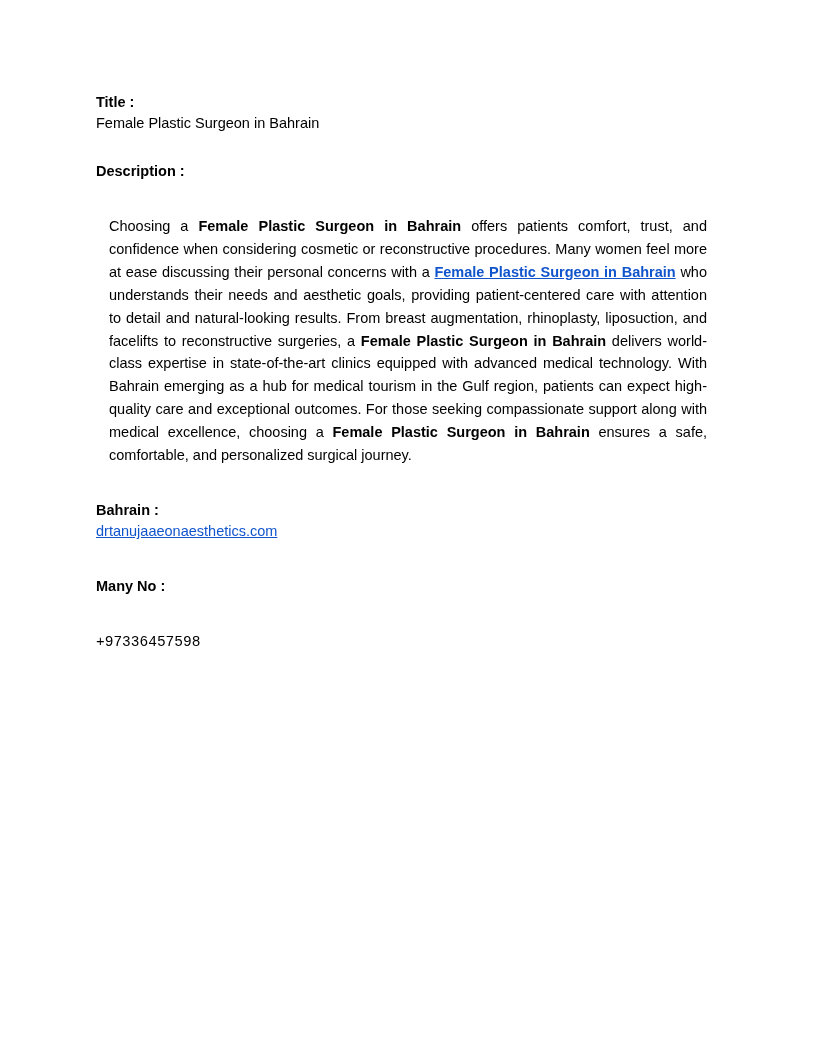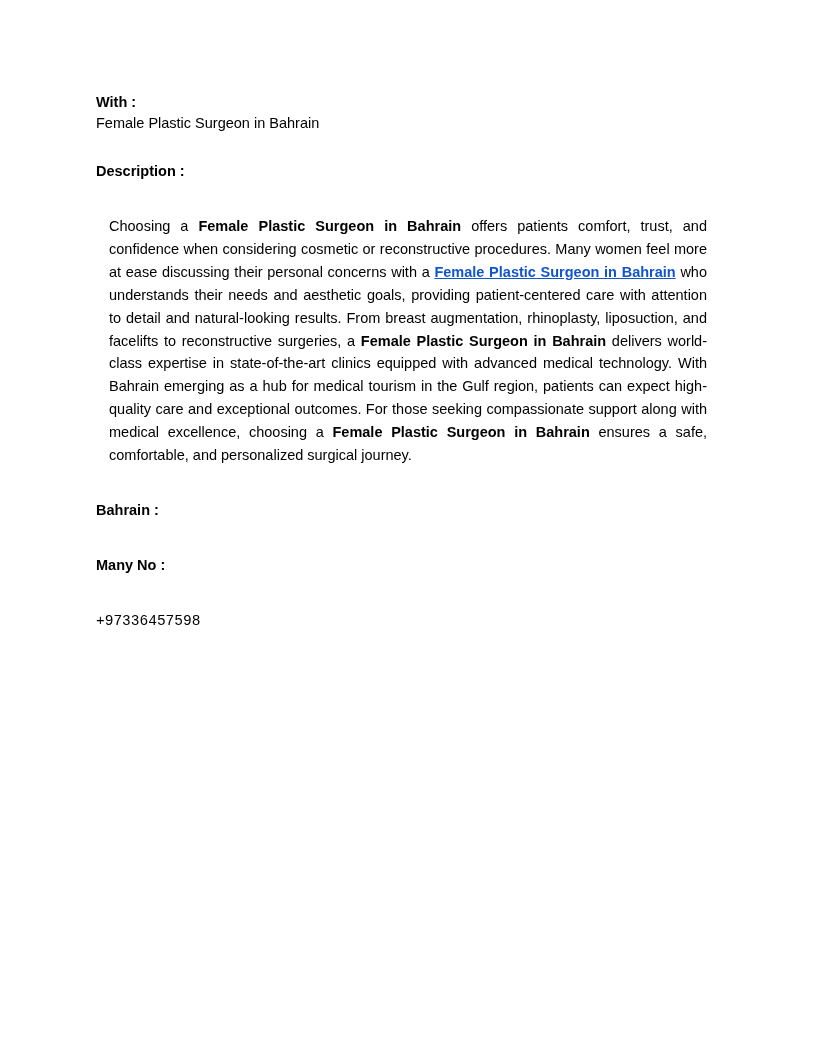--- a/index.html
+++ b/index.html
@@ -67,34 +67,35 @@
     line-height: 1.45;
     font-family: Liberation Mono, monospace;
   }
 </style>
 </head>
 <body>
 
 <div class="page">
   <div class="content">
 
-    <p class="label">With :</p>
+    <p class="label">Title :</p>
     <p class="plain">Female Plastic Surgeon in Bahrain</p>
 
     <div class="gap-lg"></div>
 
     <p class="label">Description :</p>
 
     <div class="gap-md"></div>
 
     <p class="para"><span>Choosing a </span><b>Female Plastic Surgeon in Bahrain</b><span> offers patients comfort, trust, and confidence when considering cosmetic or reconstructive procedures. Many women feel more at ease discussing their personal concerns with a </span><a class="link-strong" href="#">Female Plastic Surgeon in Bahrain</a><span> who understands their needs and aesthetic goals, providing patient-centered care with attention to detail and natural-looking results. From breast augmentation, rhinoplasty, liposuction, and facelifts to reconstructive surgeries, a </span><b>Female Plastic Surgeon in Bahrain</b><span> delivers world-class expertise in state-of-the-art clinics equipped with advanced medical technology. With Bahrain emerging as a hub for medical tourism in the Gulf region, patients can expect high-quality care and exceptional outcomes. For those seeking compassionate support along with medical excellence, choosing a </span><b>Female Plastic Surgeon in Bahrain</b><span> ensures a safe, comfortable, and personalized surgical journey.</span></p>
 
     <div class="gap-md"></div>
 
     <p class="label">Bahrain :</p>
+    <p style="margin:0;"><a class="link" href="#">drtanujaaeonaesthetics.com</a></p>
 
     <div class="gap-xl"></div>
 
     <p class="label">Many No :</p>
 
     <div class="gap-md"></div>
 
     <p class="phone">+97336457598</p>
 
   </div>

